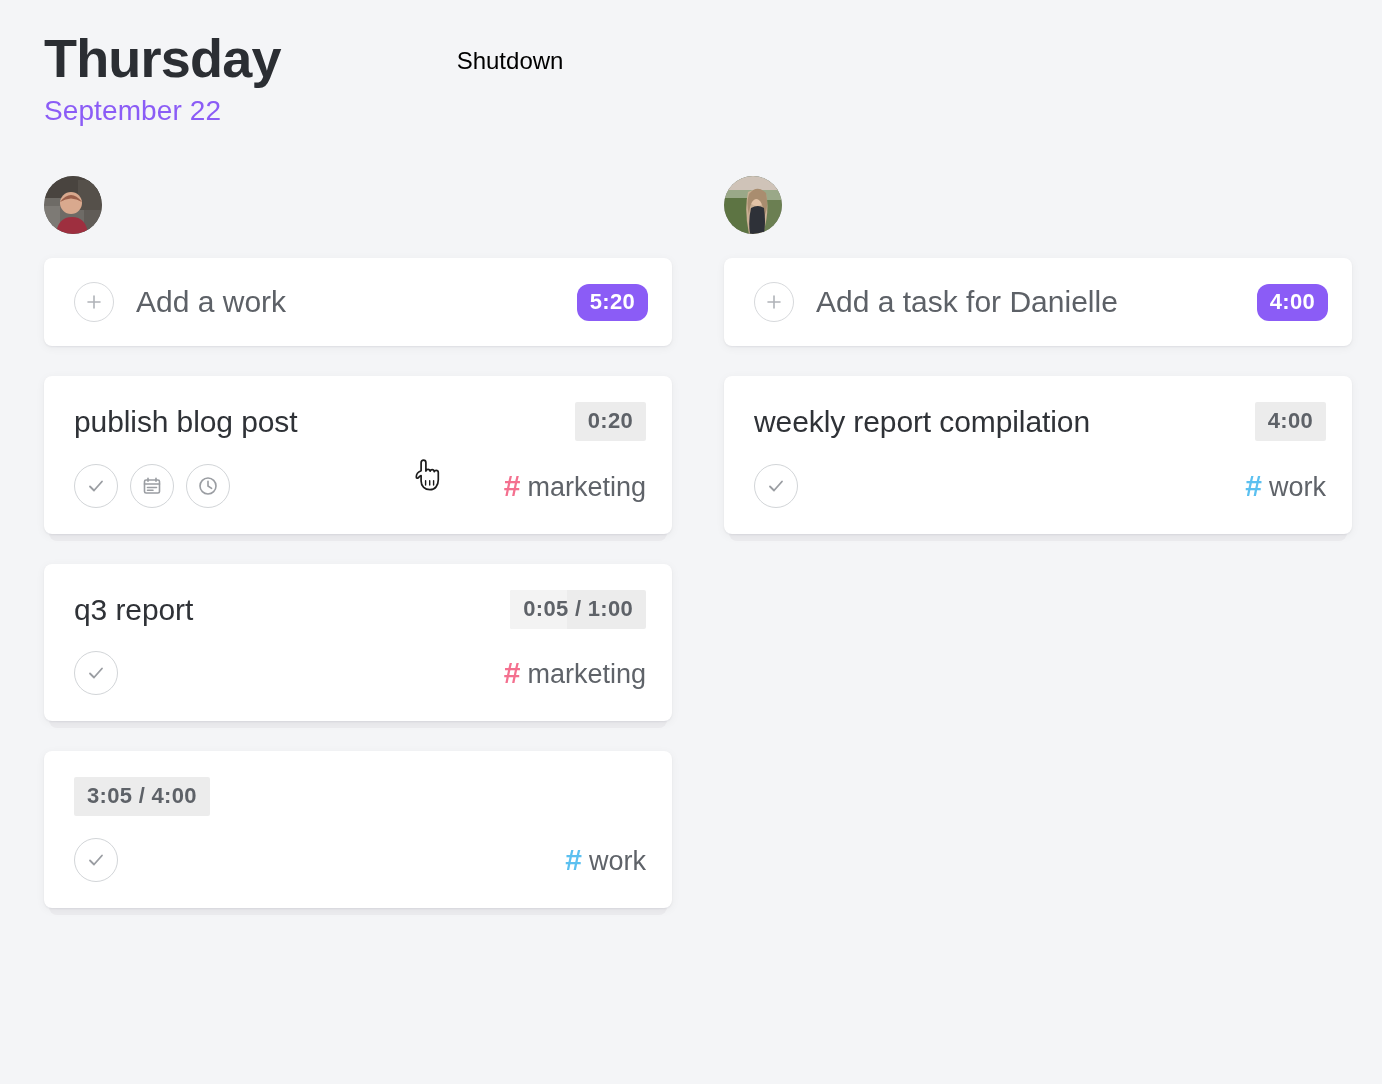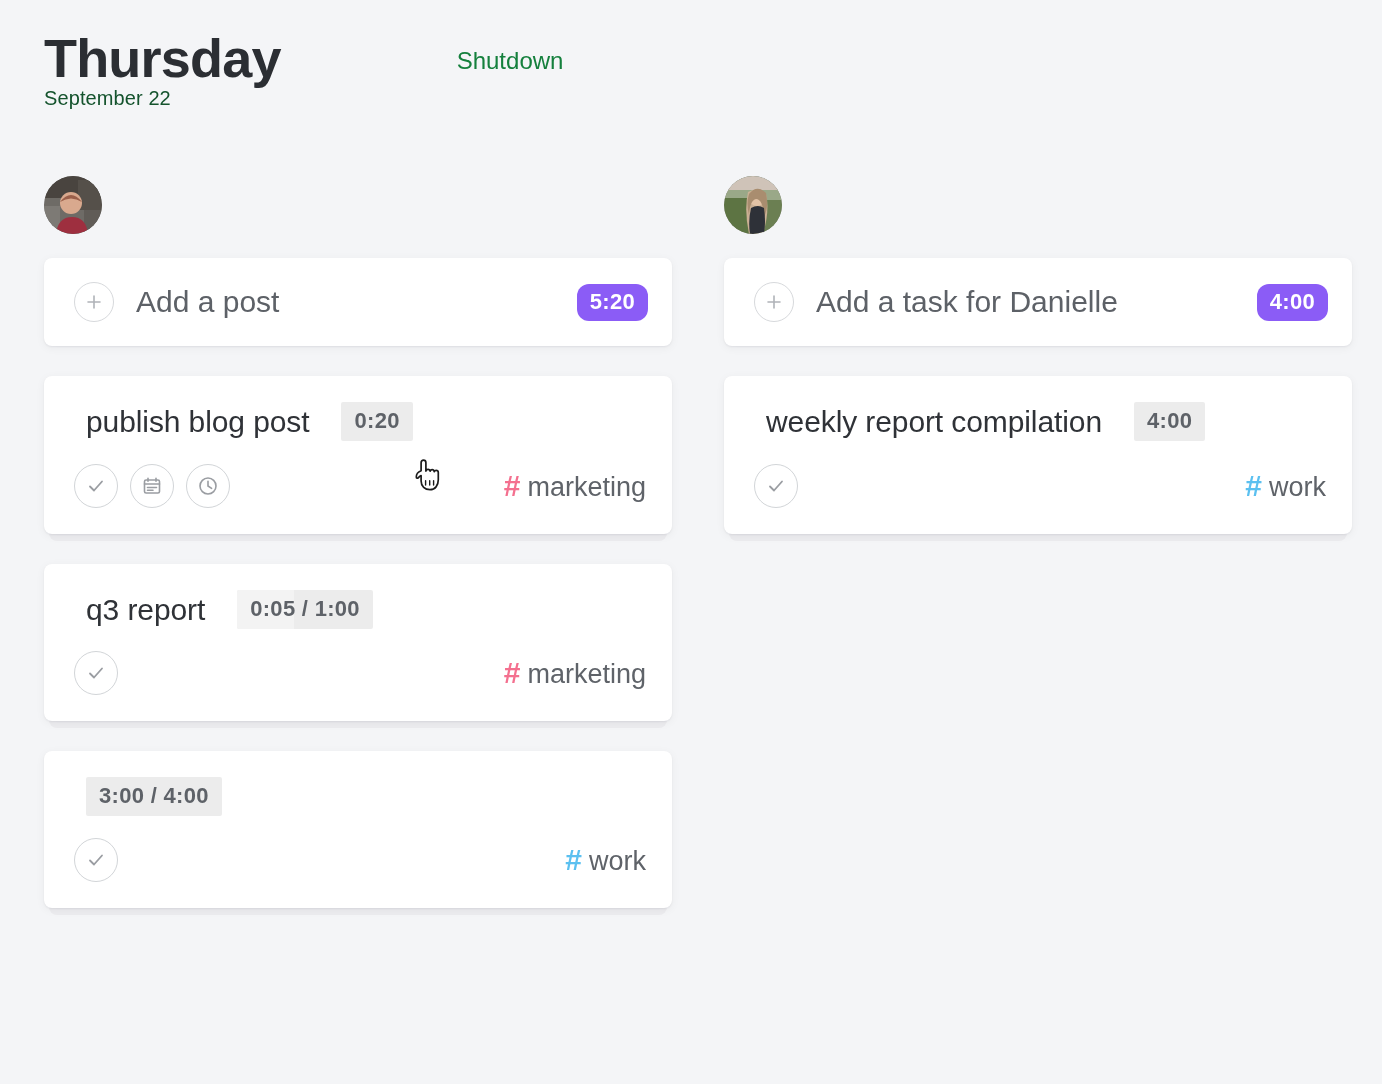--- a/index.html
+++ b/index.html
@@ -37,29 +37,30 @@
   .day-title {
     font-size: 54px;
     font-weight: 700;
     letter-spacing: -0.8px;
     color: #2b2e33;
     line-height: 1.05;
   }
   .shutdown-link {
     margin-left: 176px;
     font-size: 24px;
-    color: #15803d;
+    color: #000000;
     font-weight: 400;
     cursor: pointer;
     position: relative;
     top: -8px;
   }
   .date-sub {
-    font-size: 20px;
-    color: #14532d;
+    margin-top: 8px;
+    font-size: 28px;
+    color: #8b5cf6;
     font-weight: 400;
     letter-spacing: 0.1px;
   }
 
   
   .columns {
     display: flex;
     gap: 52px;
     margin-top: 26px;
   }
@@ -163,22 +164,22 @@
     letter-spacing: .3px;
   }
 
   
   .task-card {
     padding: 26px 26px 26px 30px;
   }
   .task-top {
     display: flex;
     align-items: flex-start;
+    justify-content: space-between;
     gap: 32px;
-    margin-left: 12px;
   }
   .task-title {
     font-size: 30px;
     font-weight: 400;
     color: #2f3237;
     line-height: 1.32;
     letter-spacing: -0.1px;
     max-width: 420px;
   }
   .badge-light {
@@ -280,21 +281,21 @@
           </svg>
         </div>
       </div>
 
       <div class="card add-card">
         <span class="plus-circle">
           <svg viewBox="0 0 20 20" fill="none" stroke="currentColor" stroke-width="1.6" stroke-linecap="round" xmlns="http://www.w3.org/2000/svg">
             <path d="M10 4 V16 M4 10 H16"></path>
           </svg>
         </span>
-        <span class="add-label">Add a post</span>
+        <span class="add-label">Add a work</span>
         <span class="badge-dark">5:20</span>
       </div>
 
       <div class="card task-card stacked">
         <div class="task-top">
           <div class="task-title">publish blog post</div>
           <div class="badge-light">
             <span class="badge-text">0:20</span>
           </div>
         </div>
@@ -346,21 +347,21 @@
           <div class="tag">
             <span class="hash" style="color:#f4708f">#</span>
             <span>marketing</span>
           </div>
         </div>
       </div>
 
       <div class="card task-card stacked">
         <div class="task-top">
           <div class="badge-light">
-            <span class="badge-text">3:00 / 4:00</span>
+            <span class="badge-text">3:05 / 4:00</span>
           </div>
         </div>
         <div class="task-bottom">
           <div class="action-icons">
             <span class="icon-circle">
               <svg viewBox="0 0 22 22" fill="none" stroke="currentColor" stroke-width="1.8" stroke-linecap="round" stroke-linejoin="round" xmlns="http://www.w3.org/2000/svg">
                 <path d="M5 11.5 L9 15.5 L17 6.5"></path>
               </svg>
             </span>
           </div>

